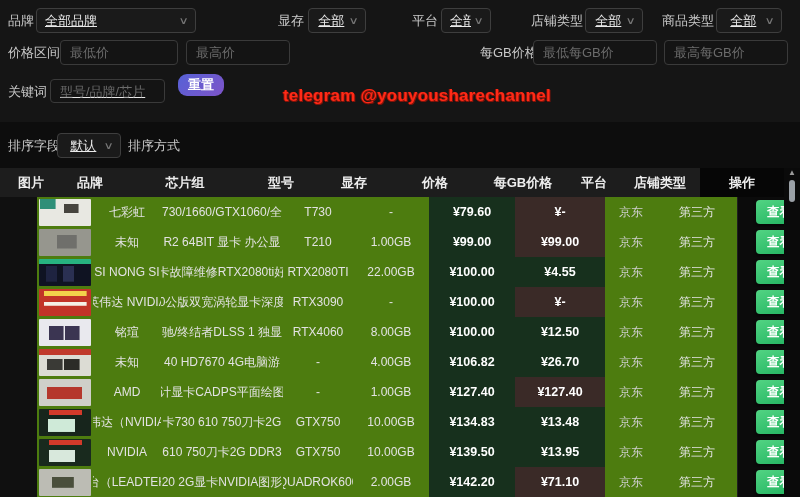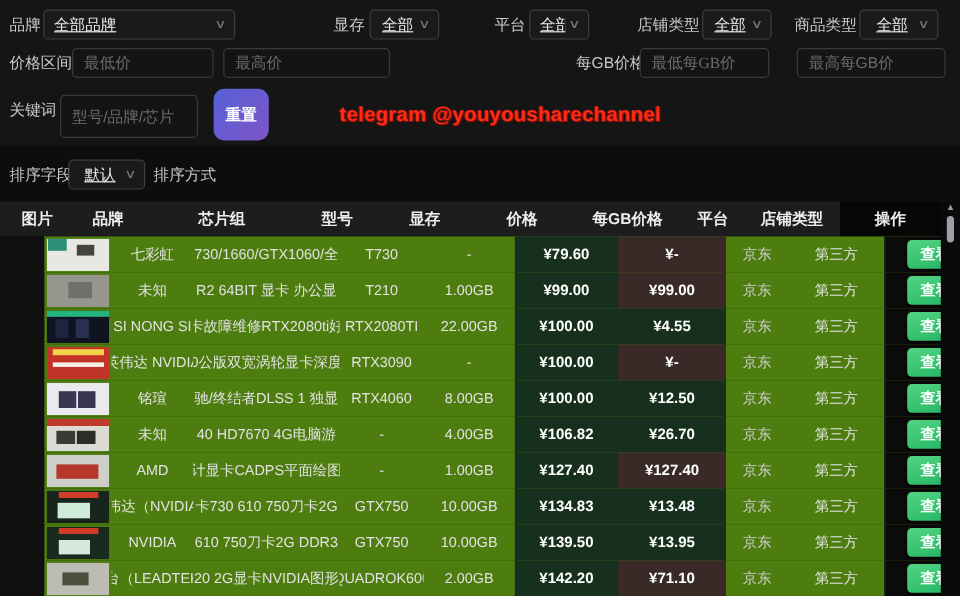--- a/index.html
+++ b/index.html
@@ -12,21 +12,21 @@
   .sortbar { position:absolute; left:0; top:122px; width:800px; height:46px; background:#0d0d0d; }
   .lbl { position:absolute; color:#c9c9c9; font-size:13px; line-height:25px; white-space:nowrap; }
   .select { position:absolute; height:25px; background:#1a1a1a; border:1px solid #3e3e3e;
     border-radius:4px; color:#eaeaea; font-size:13px; display:flex; align-items:center;
     padding:0 8px; cursor:pointer; }
   .select .val { flex:1; text-align:center; overflow:hidden; white-space:nowrap;text-decoration:underline; }
   .select .chev { color:#777; font-size:10px; margin-left:4px; transform:scaleX(1.4); }
   .tinput { position:absolute; height:25px; background:#141414; border:1px solid #3a3a3a;
     border-radius:4px; color:#eaeaea; font-size:13px; padding:0 9px; outline:none; }
   .tinput::placeholder { color:#6b6b6b; }
-  .btn-reset { position:absolute; left:178px; top:74px; width:46px; height:43px; border:none;
+  .btn-reset { position:absolute; left:178px; top:74px; width:46px; height:22px; border:none;
     border-radius:9px; background:linear-gradient(135deg,#5661d6 0%,#7e54c8 100%);
     color:#fff; font-size:13px; font-weight:bold; cursor:pointer; }
   .btn-asc { position:absolute; left:172px; top:130px; width:49px; height:31px; border:none;
     border-radius:6px; background:linear-gradient(145deg,#3fd07d 0%,#1fae5c 100%);
     color:#fff; font-size:13px; font-weight:bold; cursor:pointer; white-space:nowrap; }
   .watermark { position:absolute; left:283px; top:86px; font-size:17px; font-weight:bold;
     color:#ff2a17; text-shadow:1px 1px 0 #7e130a, -1px 0 0 #7e130a, 0 1px 0 #8a1408; letter-spacing:.2px; }
 
   
   .grid { display:grid; grid-template-columns:56px 68px 122px 70px 76px 86px 90px 52px 80px 84px; }
@@ -95,27 +95,27 @@
       <span class="chev">∨</span>
     </div>
     <span class="lbl" style="left:662px;top:8px">商品类型</span>
     <div class="select" style="left:716px;top:8px;width:66px">
       <span class="val">全部</span>
       <span class="chev">∨</span>
     </div>
 
     <span class="lbl" style="left:8px;top:40px">价格区间</span>
     <input class="tinput" style="left: 60px; top: 40px; width: 118px;" placeholder="最低价">
-    <input class="tinput" style="left: 186px; top: 40px; width: 139px; font-family: Liberation Serif, serif;" placeholder="最高价">
+    <input class="tinput" style="left: 186px; top: 40px; width: 104px; font-family: Liberation Serif, serif;" placeholder="最高价">
     <span class="lbl" style="left:480px;top:40px">每GB价格</span>
-    <input class="tinput" style="left: 533px; top: 40px; width: 108px; font-family: Liberation Serif, serif;" placeholder="最低每GB价">
+    <input class="tinput" style="left: 533px; top: 40px; width: 124px;" placeholder="最低每GB价">
     <input class="tinput" style="left: 664px; top: 40px; width: 124px;" placeholder="最高每GB价">
 
     <span class="lbl" style="left:8px;top:79px">关键词</span>
-    <input class="tinput" style="left: 50px; top: 79px; width: 115px; height: 36px;" placeholder="型号/品牌/芯片">
+    <input class="tinput" style="left: 50px; top: 79px; width: 115px; height: 24px; text-decoration: underline;" placeholder="型号/品牌/芯片">
     <button class="btn-reset">重置</button>
     <span class="watermark">telegram @youyousharechannel</span>
   </div>
 
   <div class="sortbar">
     <span class="lbl" style="left:8px;top:11px">排序字段</span>
     <div class="select" style="left:57px;top:11px;width:64px">
       <span class="val">默认</span>
       <span class="chev">∨</span>
     </div>

